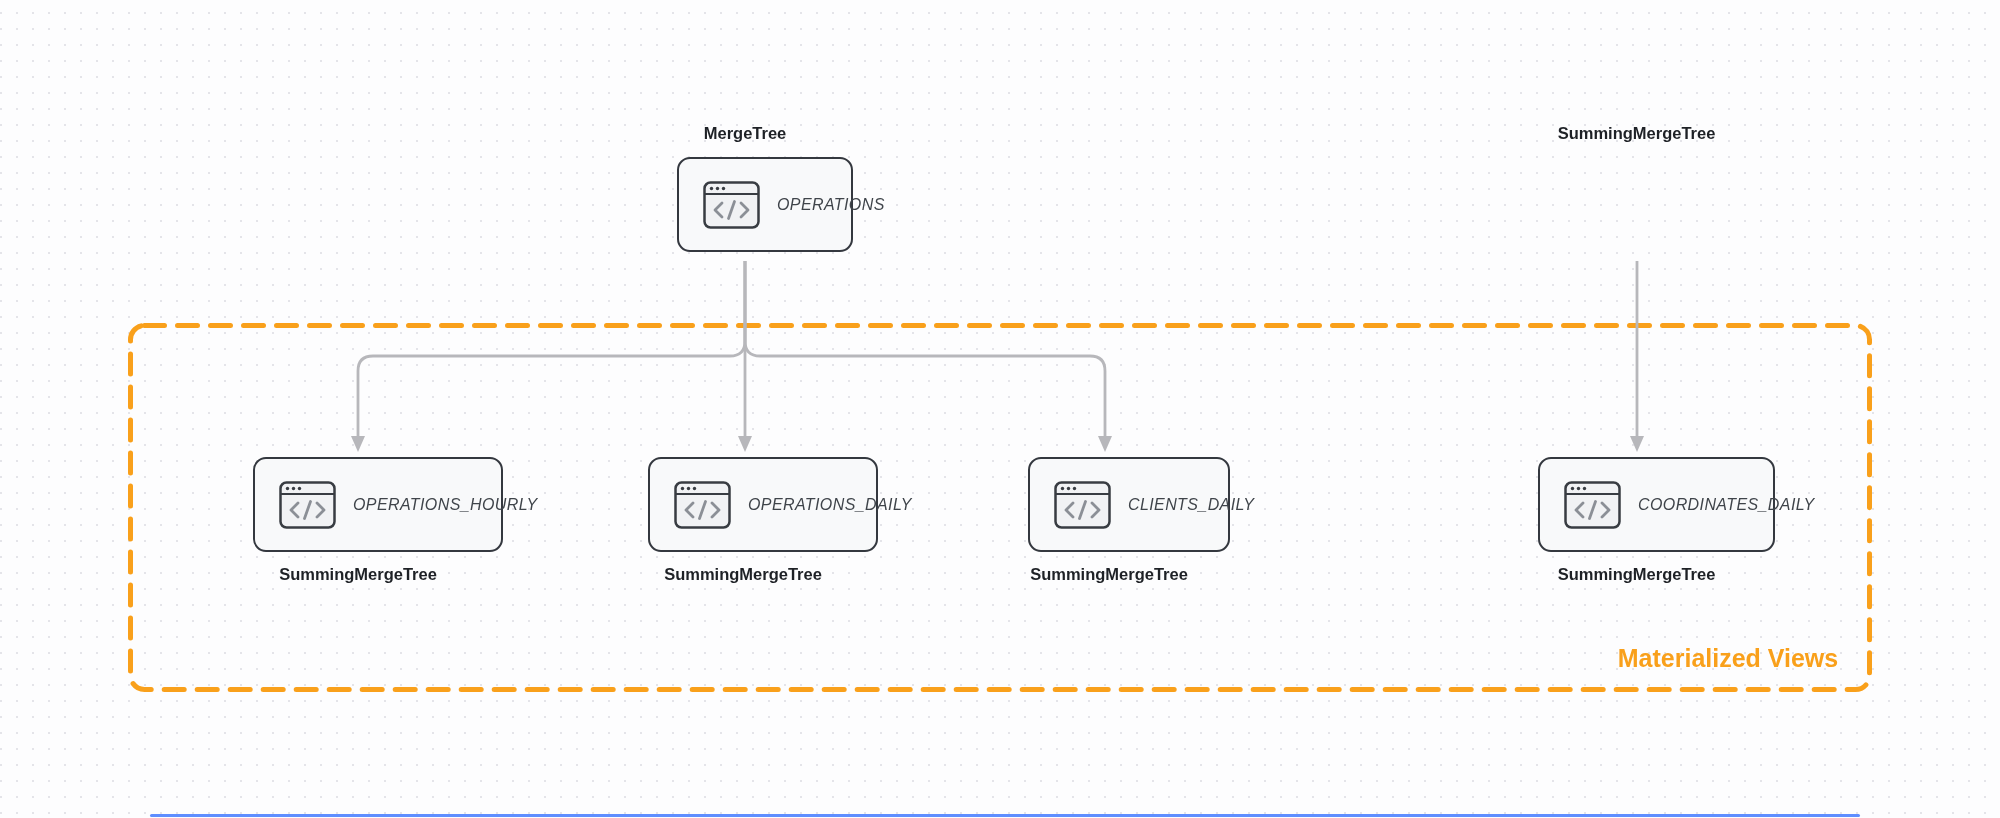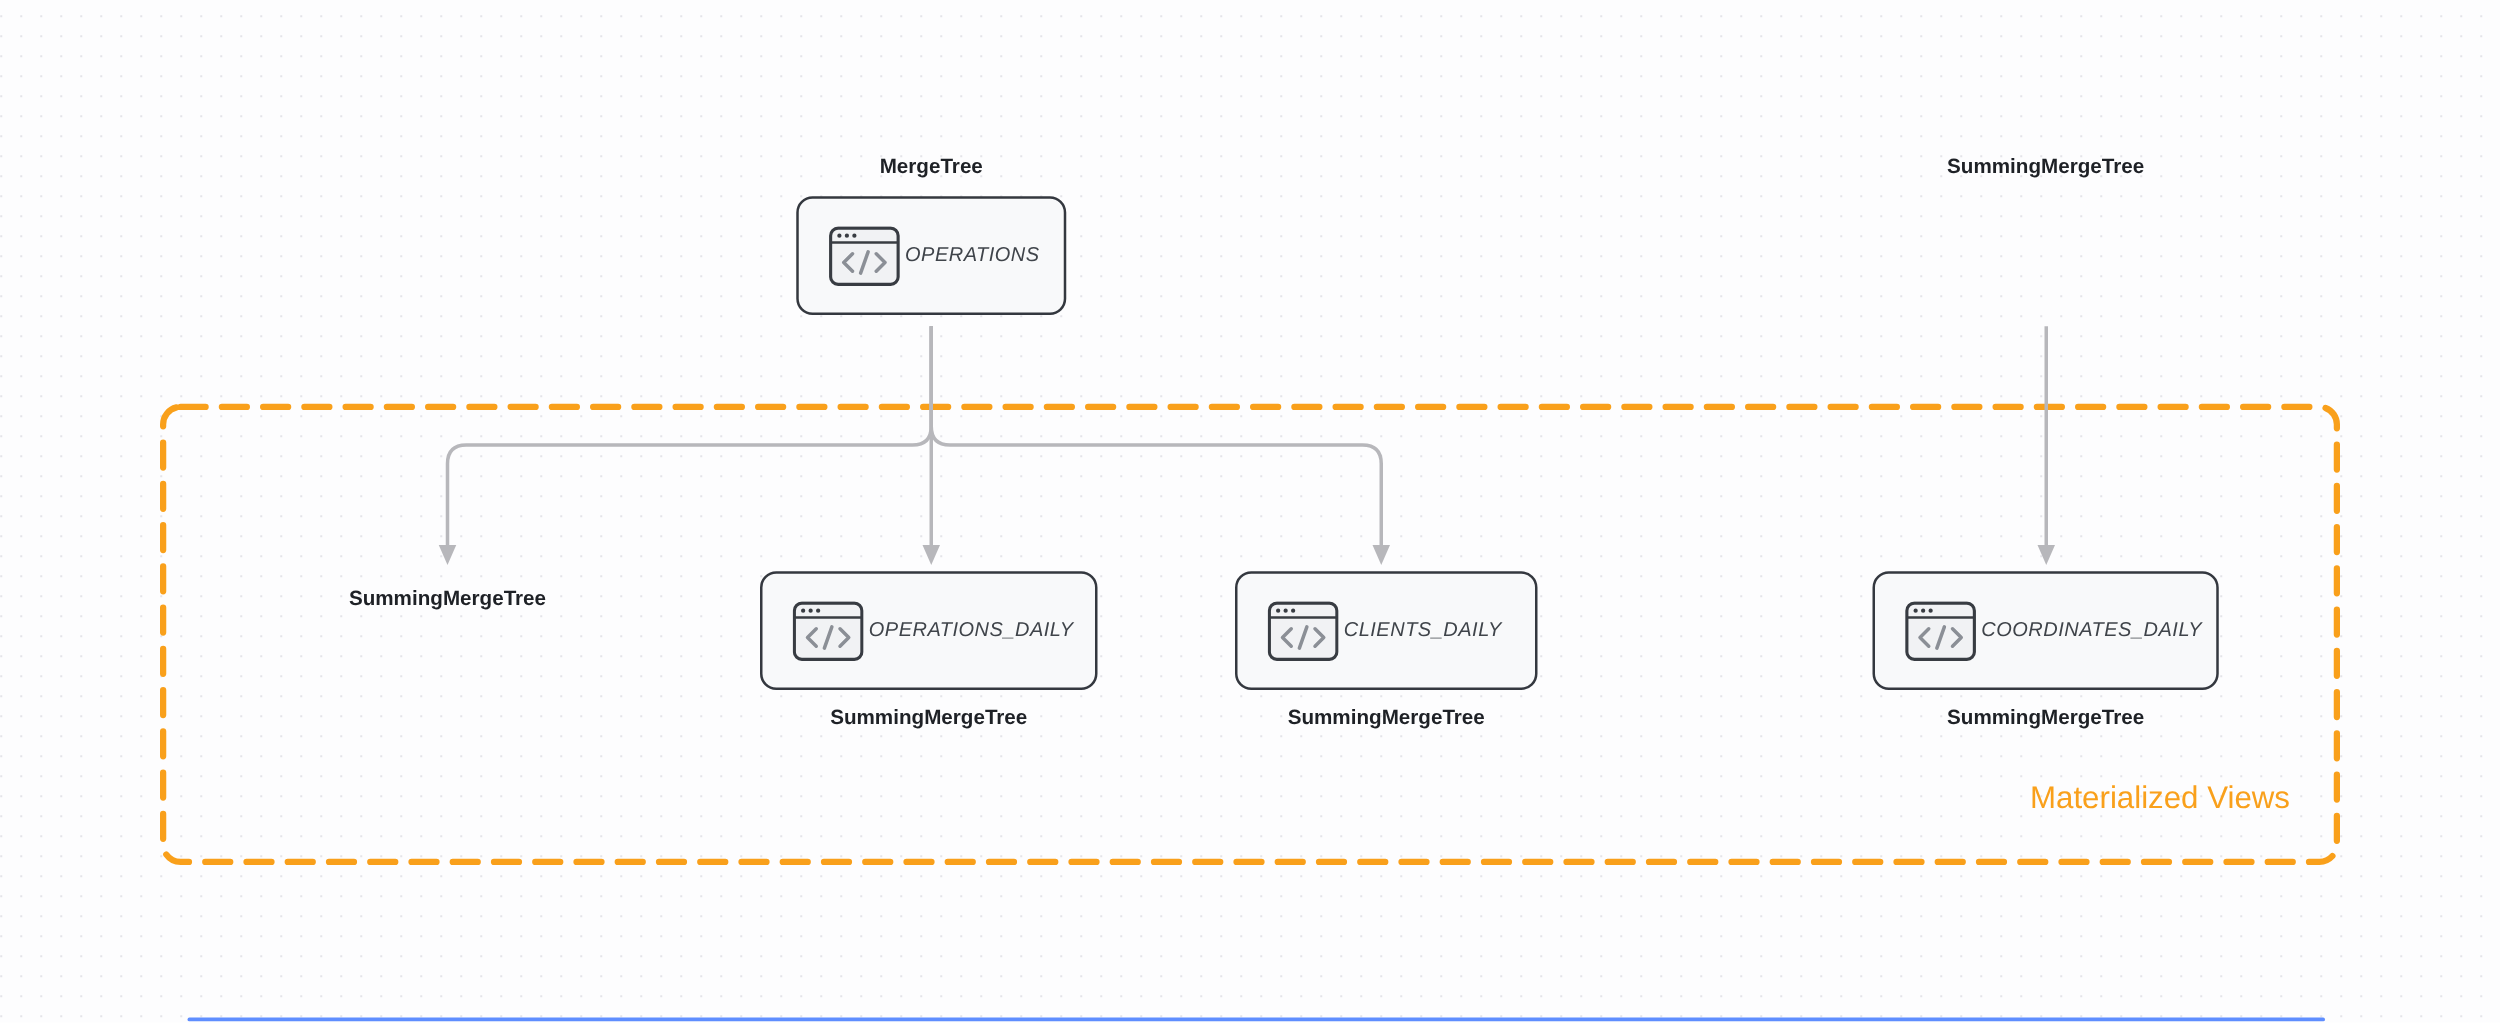--- a/index.html
+++ b/index.html
@@ -40,39 +40,40 @@
   .engine-bottom { margin-top: 9px; }
   .card {
     box-sizing: border-box;
     height: 95px;
     background: #f8f9fa;
     border: 2.5px solid #34383f;
     border-radius: 13px;
     display: flex;
     align-items: center;
     padding-left: 24px;
-    gap: 4px;
+    gap: 17px;
+    margin-left: 40px;
   }
   .card .node-name {
     font-style: italic;
     font-size: 16px;
     font-weight: 500;
     letter-spacing: 0.4px;
     color: #3f444a;
     white-space: nowrap;
   }
   .code-window-icon { flex: 0 0 auto; display: block; }
   #mv-label {
     position: absolute;
     left: 1528px;
-    top: 624px;
+    top: 644px;
     width: 400px;
     text-align: center;
     font-size: 25px;
-    font-weight: 400;
+    font-weight: 700;
     color: #f9a01b;
     white-space: nowrap;
   }
   #h-scrollbar {
     position: absolute;
     left: 150px;
     bottom: 1px;
     width: 1710px;
     height: 3px;
     border-radius: 2px;
@@ -116,20 +117,33 @@
       </svg>
       <span class="node-name">OPERATIONS</span>
     </div>
   </div>
 
   <div class="node-group" style="left:1483px; top:120px; width:307px;">
     <div class="engine-label engine-top">SummingMergeTree</div>
   </div>
 
   <div class="node-group" style="left:213px; top:457px; width:290px;">
+    <div class="card">
+      <svg class="code-window-icon" width="57" height="48" viewBox="0 0 57 48">
+        <rect x="1.5" y="1.5" width="54" height="45" rx="6" fill="#f1f2f4" stroke="#383c42" stroke-width="2.5"></rect>
+        <line x1="2" y1="13" x2="55" y2="13" stroke="#383c42" stroke-width="2"></line>
+        <circle cx="8.5" cy="7.5" r="1.7" fill="#383c42"></circle>
+        <circle cx="14.5" cy="7.5" r="1.7" fill="#383c42"></circle>
+        <circle cx="20.5" cy="7.5" r="1.7" fill="#383c42"></circle>
+        <polyline points="19,22 12,29 19,36" fill="none" stroke="#8b8f96" stroke-width="2.8" stroke-linecap="round" stroke-linejoin="round"></polyline>
+        <polyline points="38,22 45,29 38,36" fill="none" stroke="#8b8f96" stroke-width="2.8" stroke-linecap="round" stroke-linejoin="round"></polyline>
+        <line x1="31.5" y1="20.5" x2="25.5" y2="37.5" stroke="#8b8f96" stroke-width="2.8" stroke-linecap="round"></line>
+      </svg>
+      <span class="node-name">OPERATIONS_HOURLY</span>
+    </div>
     <div class="engine-label engine-bottom">SummingMergeTree</div>
   </div>
 
   <div class="node-group" style="left:608px; top:457px; width:270px;">
     <div class="card">
       <svg class="code-window-icon" width="57" height="48" viewBox="0 0 57 48">
         <rect x="1.5" y="1.5" width="54" height="45" rx="6" fill="#f1f2f4" stroke="#383c42" stroke-width="2.5"></rect>
         <line x1="2" y1="13" x2="55" y2="13" stroke="#383c42" stroke-width="2"></line>
         <circle cx="8.5" cy="7.5" r="1.7" fill="#383c42"></circle>
         <circle cx="14.5" cy="7.5" r="1.7" fill="#383c42"></circle>

